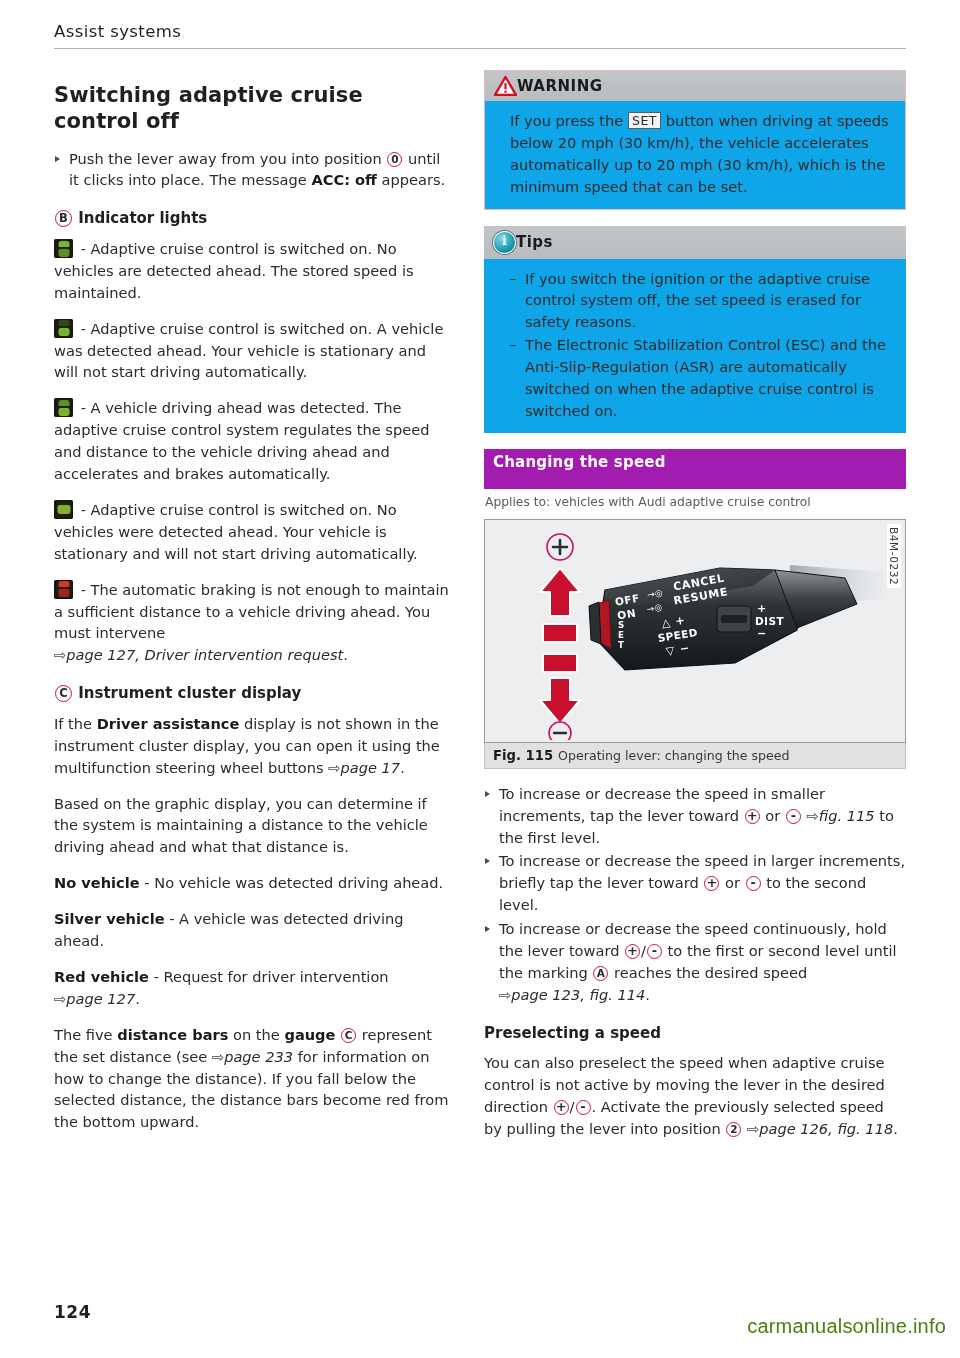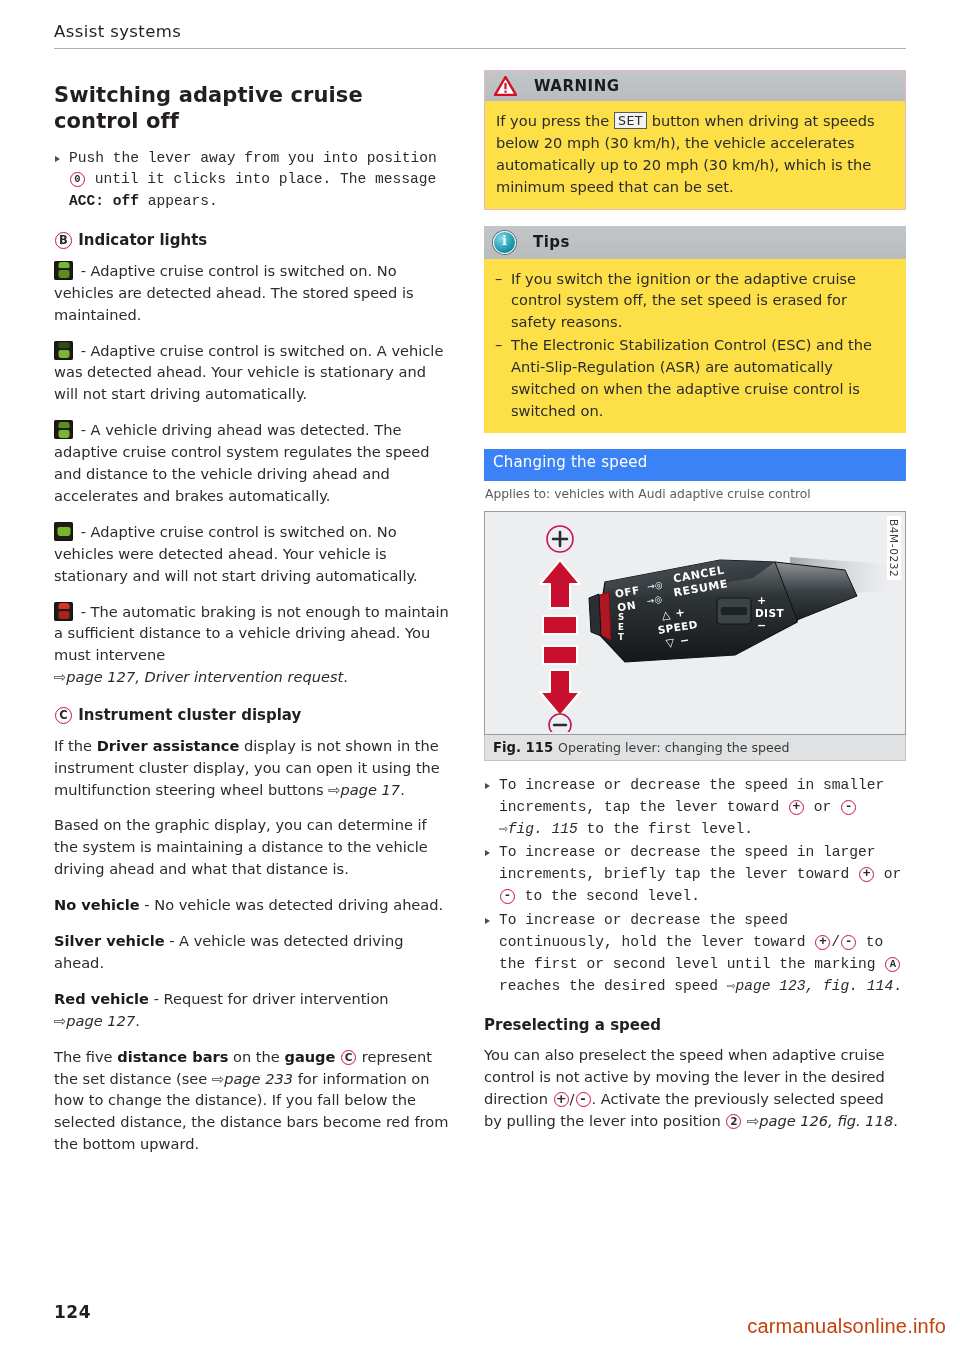--- a/index.html
+++ b/index.html
@@ -42,21 +42,21 @@
     color:#2b2b2b;
   }
   b,strong{font-weight:bold;color:#1b1b1b;}
   .xref{font-style:italic;white-space:nowrap;}
   .arrow{font-style:normal;color:#4a4a4a;}
 
   
   ul.tri{list-style:none;margin:0 0 14px 0;padding:0;}
   ul.tri>li{
     position:relative;padding-left:15px;font-size:14.6px;line-height:1.5;
-    margin-bottom:2px;color:#2b2b2b;font-family:Liberation Mono, monospace;
+    margin-bottom:2px;color:#2b2b2b;
   }
   ul.tri>li:before{
     content:"";position:absolute;left:1px;top:8px;
     border-left:5px solid #4a4a4a;border-top:3.6px solid transparent;
     border-bottom:3.6px solid transparent;
   }
   ul.dash{list-style:none;margin:0;padding:0;}
   ul.dash>li{
     position:relative;padding-left:16px;font-size:14.6px;line-height:1.5;
     margin-bottom:1px;color:#2b2b2b;
@@ -99,50 +99,50 @@
   .car-bot{
     bottom:1.5px;width:11px;height:8px;border-radius:2px 2px 3px 3px;
   }
   .g1{background:#79b62b;} .g2{background:#5d8f1f;}
   .r1{background:#d3342c;} .r2{background:#a8221c;}
   .dim{opacity:.38;}
 
   
   .box{margin-bottom:16px;}
   .box-head{
-    display:flex;align-items:center;gap:17px;
+    display:flex;align-items:center;gap:0;
     background:linear-gradient(to bottom,#c3c6c8,#b9bcbe);
     padding:5px 9px;
   }
   .box-head .label{
     font-size:15px;font-weight:bold;letter-spacing:.5px;color:#1b1b1b;
   }
   .box-body{
-    background:#fde047;padding:9px 11px 11px 11px;
+    background:#0ea5e9;padding:9px 11px 11px 25px;
   }
   .box-body p:last-child{margin-bottom:0;}
   .box-body ul.dash>li:last-child{margin-bottom:0;}
   .box.warning{border:1.4px solid #e5b7c6;}
 
   .tri-warn{
     width:23px;height:20px;position:relative;flex:0 0 auto;
   }
   .tri-warn svg{display:block;}
   .info-i{
     width:21px;height:21px;border-radius:50%;flex:0 0 auto;
     background:radial-gradient(circle at 35% 30%,#7fd8e8,#0d8fa8 70%);
     border:1.6px solid #ffffff;box-shadow:0 0 0 1px #6a6f72;
     color:#fff;font-size:13px;font-weight:bold;line-height:18px;text-align:center;
     font-family:"DejaVu Serif","Liberation Serif",serif;
   }
 
   
   .redbar{
-    background:#3b82f6;color:#fff;font-size:15px;font-weight:normal;
-    padding:4px 9px 10px 9px;letter-spacing:.2px;
+    background:#a21caf;color:#fff;font-size:15px;font-weight:bold;
+    padding:4px 9px 18px 9px;letter-spacing:.2px;
   }
   .applies{
     font-size:12.3px;color:#5c5c5c;margin:6px 0 10px 1px;
   }
 
   
   figure{margin:0 0 14px 0;}
   .figbox{
     border:1px solid #9b9b9b;background:#eceef0;position:relative;
     height:222px;overflow:hidden;
@@ -157,21 +157,21 @@
     border:1px solid #c3c3c3;border-top:none;
   }
   .figcap b{font-size:13.2px;color:#1b1b1b;margin-right:5px;}
 
   
   .folio{
     position:absolute;left:54px;bottom:36px;font-size:17px;font-weight:bold;
     color:#231f20;letter-spacing:.5px;
   }
   .watermark{
-    position:absolute;right:14px;bottom:20px;font-size:20px;color:#c2410c;
+    position:absolute;right:14px;bottom:20px;font-size:20px;color:#4d7c0f;
     font-family:"Liberation Sans",sans-serif;letter-spacing:.2px;margin-top:16px;
   }
 </style>
 </head>
 <body>
 
 <div class="page">
 
   <div class="runhead">
     <div class="runhead-title">Assist systems</div>

